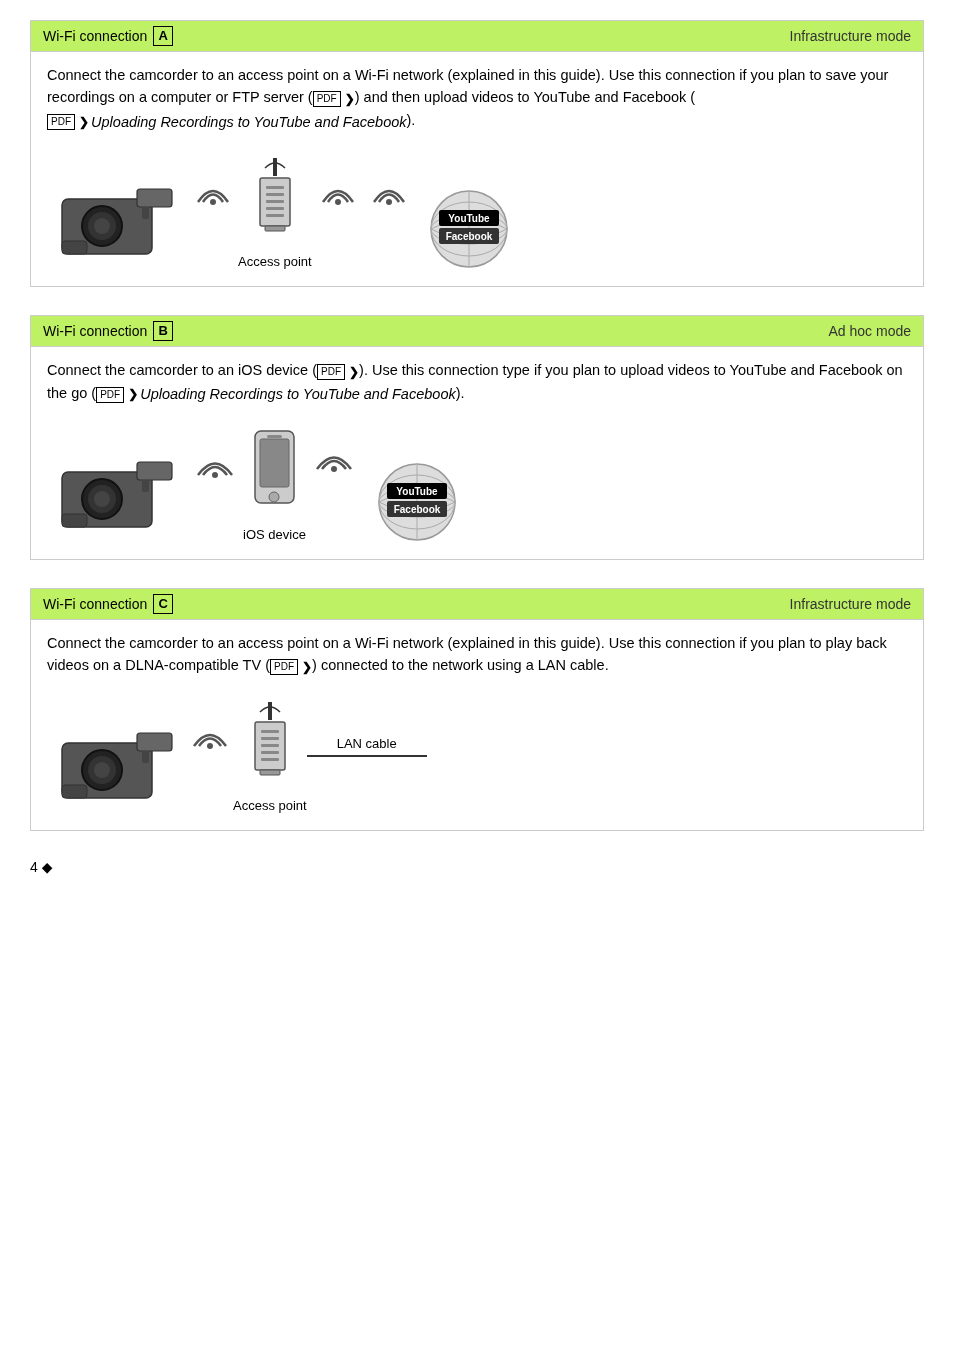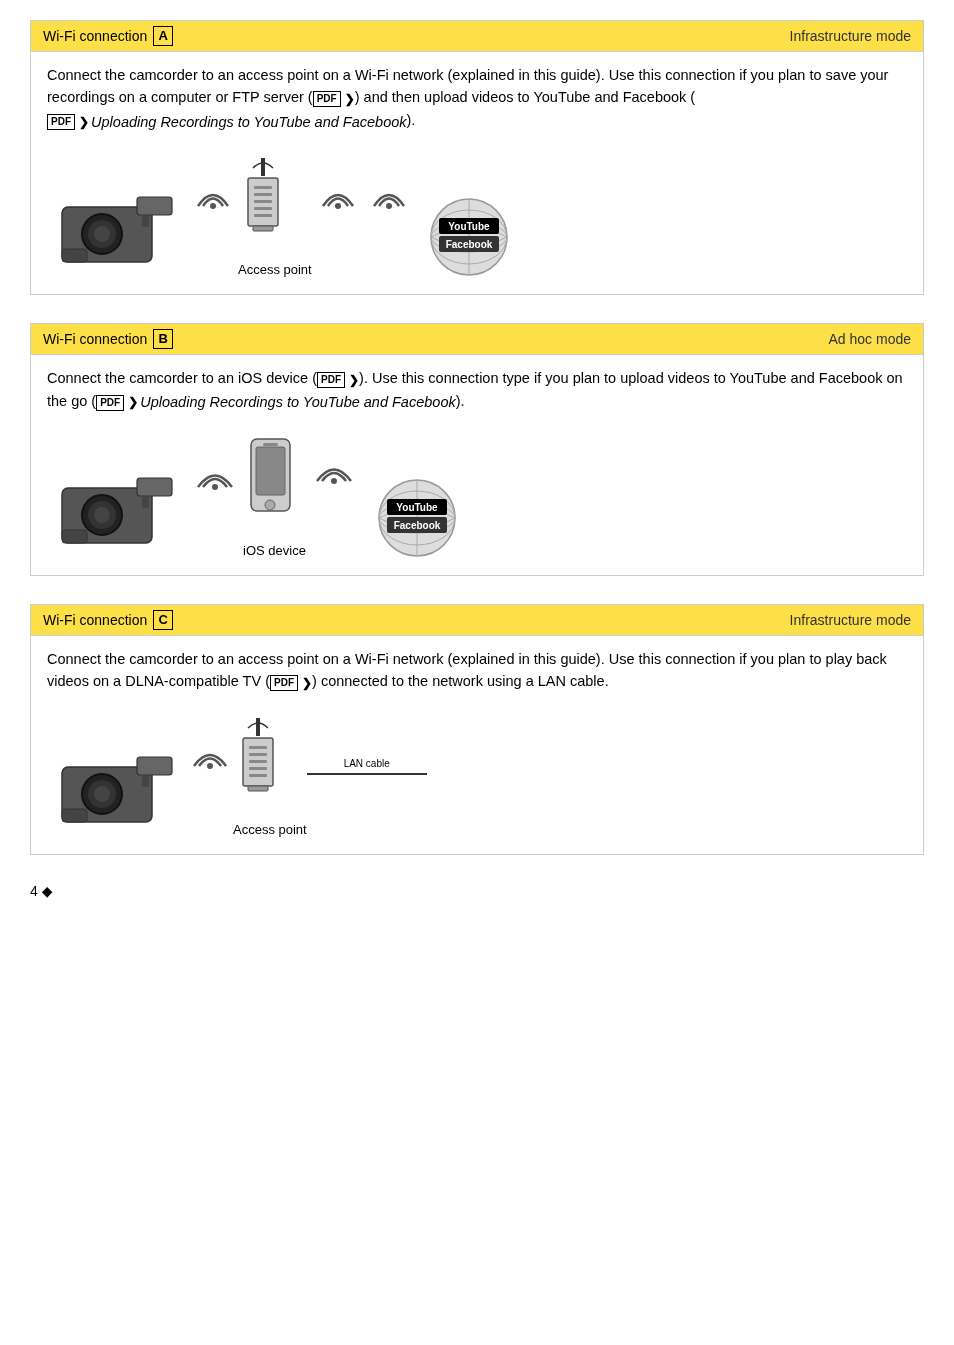--- a/index.html
+++ b/index.html
@@ -18,21 +18,21 @@
       margin-bottom: 28px;
       padding: 0;
     }
 
     .section-header {
       display: flex;
       justify-content: space-between;
       align-items: center;
       padding: 5px 12px;
       border-bottom: 1px solid #ccc;
-      background: #fde047;
+      background: #bef264;
     }
 
     .wifi-label {
       display: flex;
       align-items: center;
       gap: 6px;
       font-size: 14px;
     }
 
     .wifi-box-letter {
@@ -65,34 +65,34 @@
     .pdf-ref {
       display: inline-flex;
       align-items: center;
       gap: 2px;
     }
 
     .pdf-icon {
       display: inline-block;
       border: 1px solid #000;
       font-size: 10px;
-      font-weight: bold;
+      font-weight: normal;
       padding: 0 3px;
       margin-right: 2px;
       line-height: 1.4;
     }
 
     .pdf-arrow {
       font-size: 12px;
       font-weight: bold;
     }
 
     .diagram-label {
       font-size: 13px;
-      margin-top: 16px;
+      margin-top: 8px;
       text-align: center;
     }
 
     
     .camcorder-svg {
       width: 130px;
       height: 90px;
     }
 
     .page-number {
@@ -104,21 +104,21 @@
       display: flex;
       flex-direction: row;
       align-items: flex-end;
       padding: 15px 10px 5px 10px;
       gap: 0;
     }
 
     .diagram-col {
       display: flex;
       flex-direction: column;
-      align-items: flex-start;
+      align-items: center;
     }
   </style>
 </head>
 <body>
 
 <div class="section-box">
   <div class="section-header">
     <div class="wifi-label">
       <span>Wi-Fi connection</span>
       <span class="wifi-box-letter">A</span>
@@ -357,21 +357,21 @@
           <rect x="16" y="37" width="18" height="3" rx="1" fill="#888"></rect>
           <rect x="16" y="44" width="18" height="3" rx="1" fill="#888"></rect>
           <rect x="16" y="51" width="18" height="3" rx="1" fill="#888"></rect>
           <rect x="16" y="58" width="18" height="3" rx="1" fill="#888"></rect>
           <rect x="15" y="70" width="20" height="5" rx="1" fill="#999" stroke="#555" stroke-width="1"></rect>
         </svg>
         <div class="diagram-label">Access point</div>
       </div>
 
       <div style="display:flex; flex-direction:column; align-items:center; align-self:center; padding-bottom:20px;">
-        <div style="font-size:10px; margin-bottom:4px; white-space:nowrap;">LAN cable</div>
+        <div style="font-size:13px; margin-bottom:4px; white-space:nowrap;">LAN cable</div>
         <div style="width:120px; height:2px; background:#333;"></div>
       </div>
 
     </div>
   </div>
 </div>
 
 <div class="page-number">
   <span>4</span> ◆
 </div>

